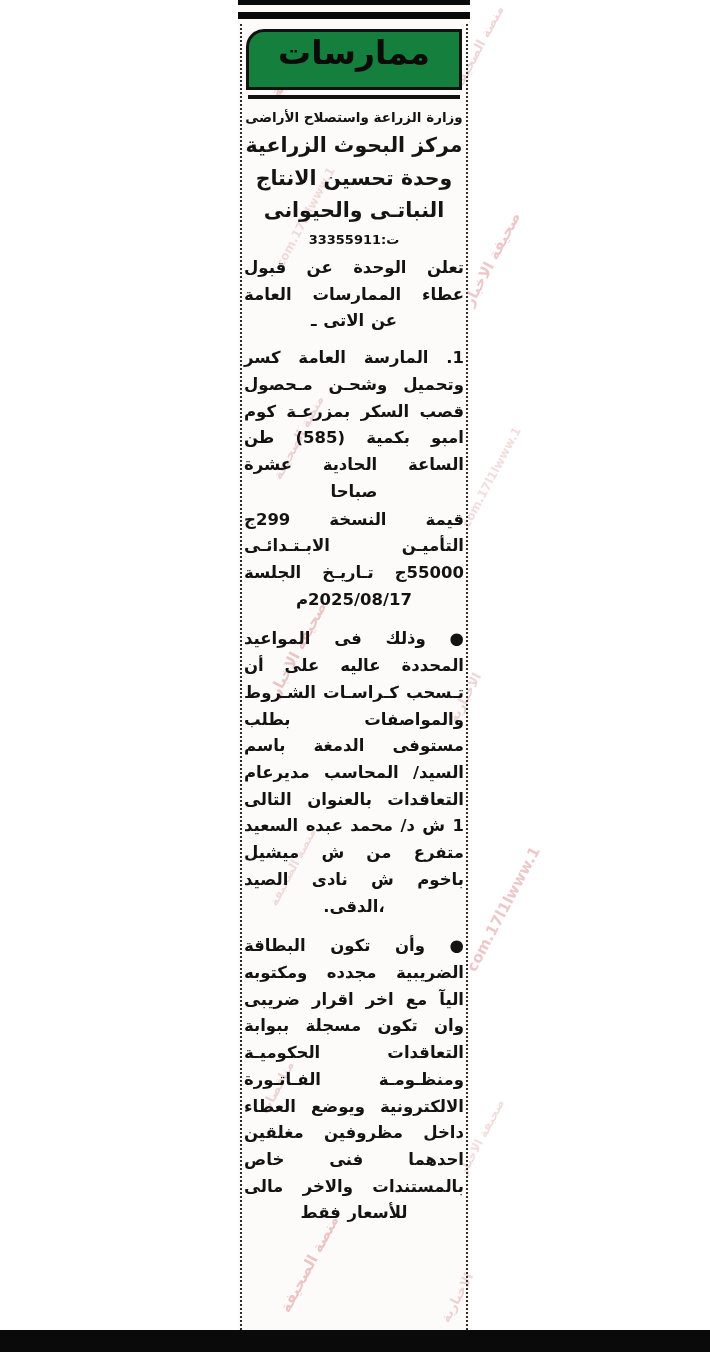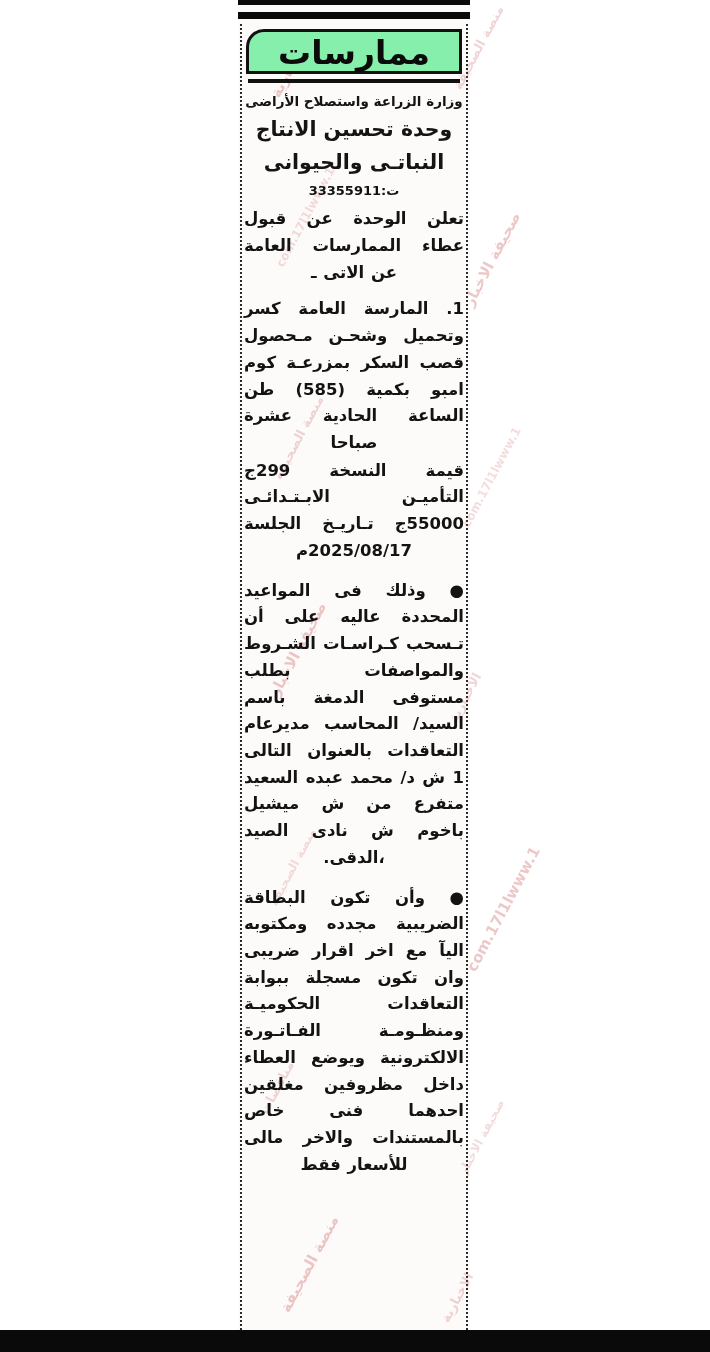--- a/index.html
+++ b/index.html
@@ -64,22 +64,22 @@
     direction: rtl;
     text-align: center;
     color: #111111;
   }
 
   
   .masthead {
     margin: 5px 2px 0 2px;
     border: 3px solid #111111;
     border-top-left-radius: 18px;
-    background: #86efac;
-    padding: 3px 0 0 0;
+    background: #15803d;
+    padding: 3px 0 16px 0;
   }
   .masthead-title {
     font-family: "DejaVu Sans", sans-serif;
     font-weight: bold;
     font-size: 33px;
     line-height: 1.08;
     letter-spacing: 1px;
     color: #0b0b0b;
     white-space: nowrap;
   }
@@ -164,20 +164,21 @@
   <div class="wm b" style="left:430px; top:1290px;">الاخبارية</div>
 
   <div id="content">
 
     <div class="masthead">
       <div class="masthead-title">ممارسات</div>
     </div>
     <div class="masthead-rule"></div>
 
     <div class="org-line org-sm">وزارة الزراعة واستصلاح الأراضى</div>
+    <div class="org-line org-lg">مركز البحوث الزراعية</div>
     <div class="org-line org-lg">وحدة تحسين الانتاج</div>
     <div class="org-line org-lg">النباتـى والحيوانى</div>
     <div class="org-phone">ت:33355911</div>
 
     <div class="para lead">تعلن الوحدة عن قبول عطاء الممارسات العامة عن الاتى ـ</div>
 
     <div class="para item">1. المارسة العامة كسر وتحميل وشحـن مـحصول قصب السكر بمزرعـة كوم امبو بكمية (585) طن الساعة الحادية عشرة صباحا</div>
 
     <div class="para">قيمة النسخة 299ج التأميـن الابـتـدائـى 55000ج تـاريـخ الجلسة 2025/08/17م</div>
 

